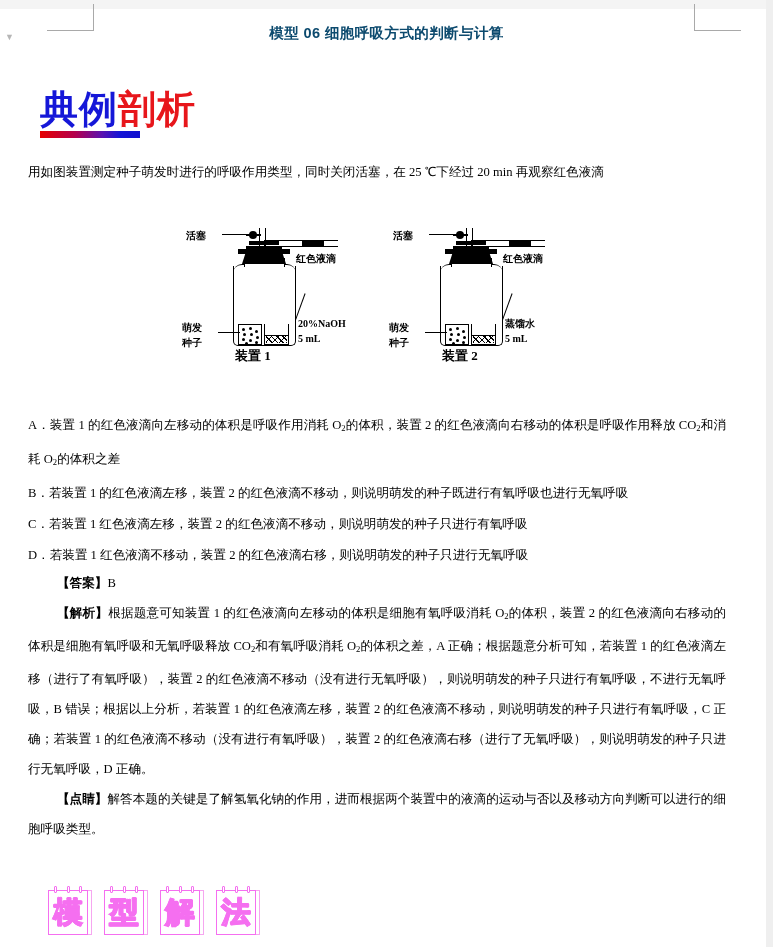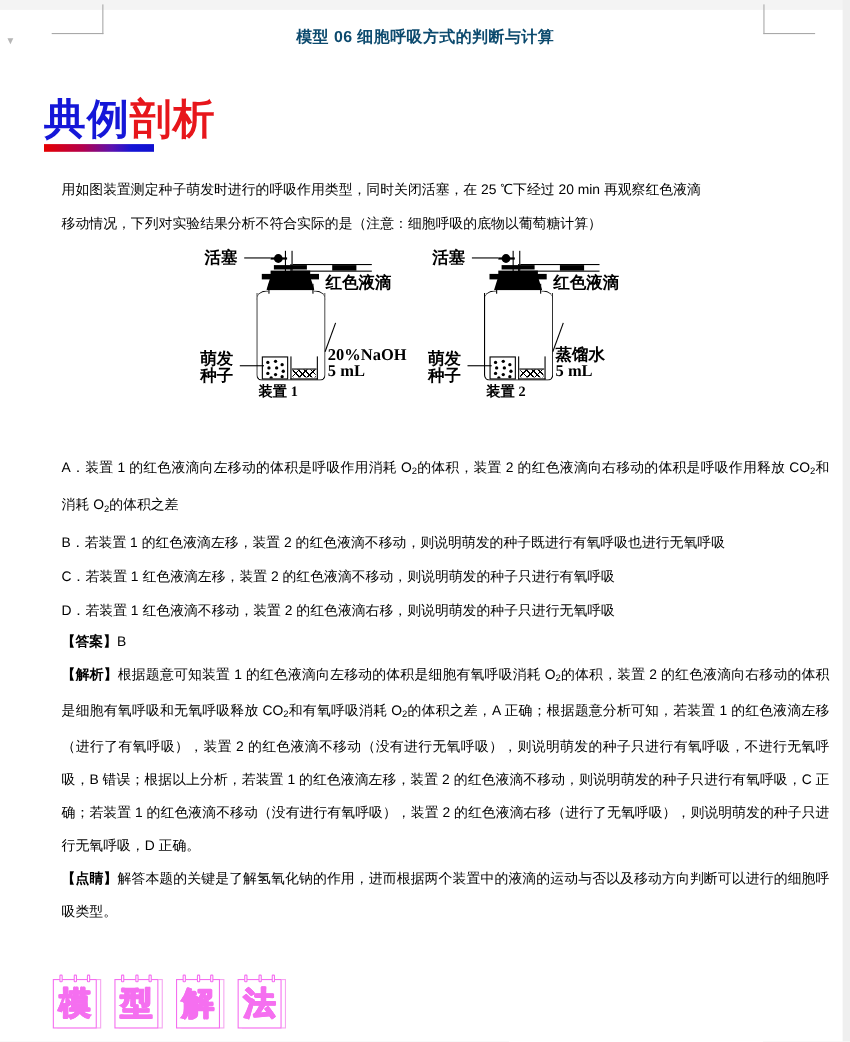--- a/index.html
+++ b/index.html
@@ -86,34 +86,34 @@
   .banner-bar {
     margin-top: 1px;
     width: 100px;
     height: 7px;
     background: linear-gradient(to right, #e60000 0%, #b3004d 35%, #5a12b0 62%, #1414d6 80%, #1010cf 100%);
   }
 
   
   .body-block {
     position: absolute;
-    left: 56px;
+    left: 28px;
     width: 698px;
-    font-family: Liberation Sans, sans-serif;
+    font-family: Liberation Serif, serif;
     font-size: 12.6px;
     line-height: 31px;
     color: #000;
     text-align: justify;
   }
   .stem { top: 157px; }
   .options { top: 378px; margin-top: 32px; }
   .answer-block { top: 568px; line-height: 30px; }
   .opt { margin: 0; }
   sub { font-size: 8.6px; vertical-align: -2px; }
-  b.cn { font-weight: bold; }
+  b.cn { font-weight: bold; margin-left: 29px; }
 
   
   .figure {
     position: absolute;
     left: 180px; top: 228px;
     width: 400px; height: 140px;
   }
   .apparatus {
     position: absolute;
     top: 0;
@@ -282,21 +282,21 @@
     width: 1.3px;
     background: #000;
     transform-origin: top left;
   }
 
   
   .fig-label {
     position: absolute;
     font-family: "Liberation Serif", "DejaVu Serif", serif;
     font-weight: bold;
-    font-size: 15px;
+    font-size: 10px;
     line-height: 15px;
     color: #000;
     white-space: nowrap;
   }
   .lbl-piston   { left: 6px;  top: 0px; }
   .lbl-droplet  { left: 116px; top: 23px; }
   .lbl-seeds    { left: 2px;  top: 92px; text-align: center; }
   .lbl-chem     { left: 118px; top: 88px; }
   .lbl-caption  { left: 55px; top: 120px; font-size: 13px; }
 
@@ -373,21 +373,20 @@
 
   <div class="banner">
     <div class="banner-text">
       <span class="b1">典例</span><span class="b2">剖析</span>
     </div>
     <div class="banner-bar"></div>
   </div>
 
   <div class="body-block stem">
     <div>用如图装置测定种子萌发时进行的呼吸作用类型，同时关闭活塞，在 25 ℃下经过 20 min 再观察红色液滴</div>
-    <div>移动情况，下列对实验结果分析不符合实际的是（注意：细胞呼吸的底物以葡萄糖计算）</div>
   </div>
 
   <div class="figure">
 
     <div class="apparatus ap-left">
       <div class="fig-label lbl-piston">活塞</div>
       <div class="lead lead-h" style="left:42px; top:6px; width:24px;"></div>
       <div class="valve-knob"></div>
       <div class="valve-stem"></div>
 

